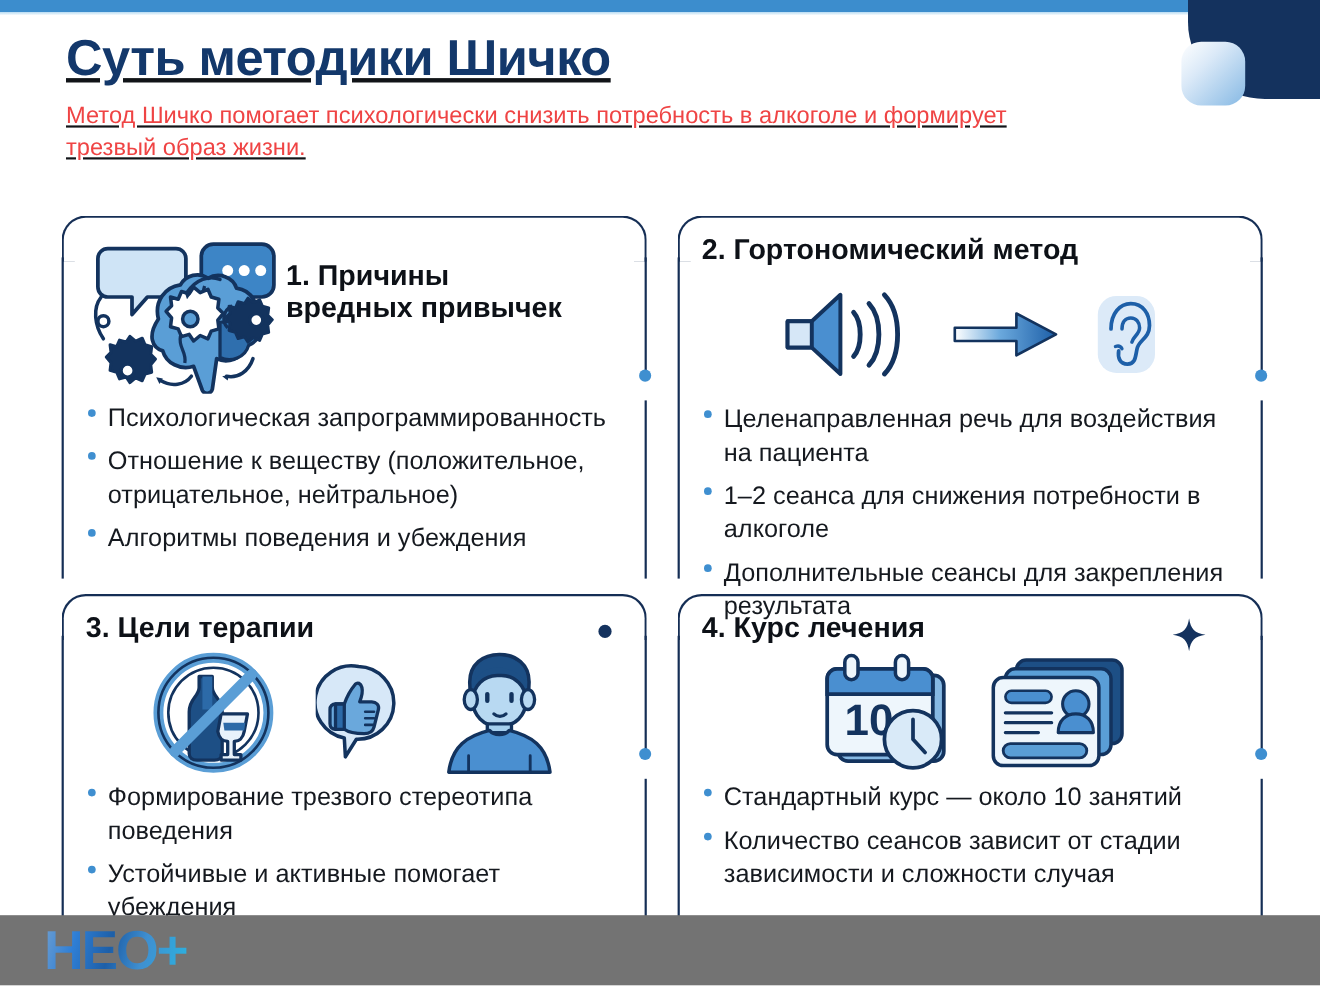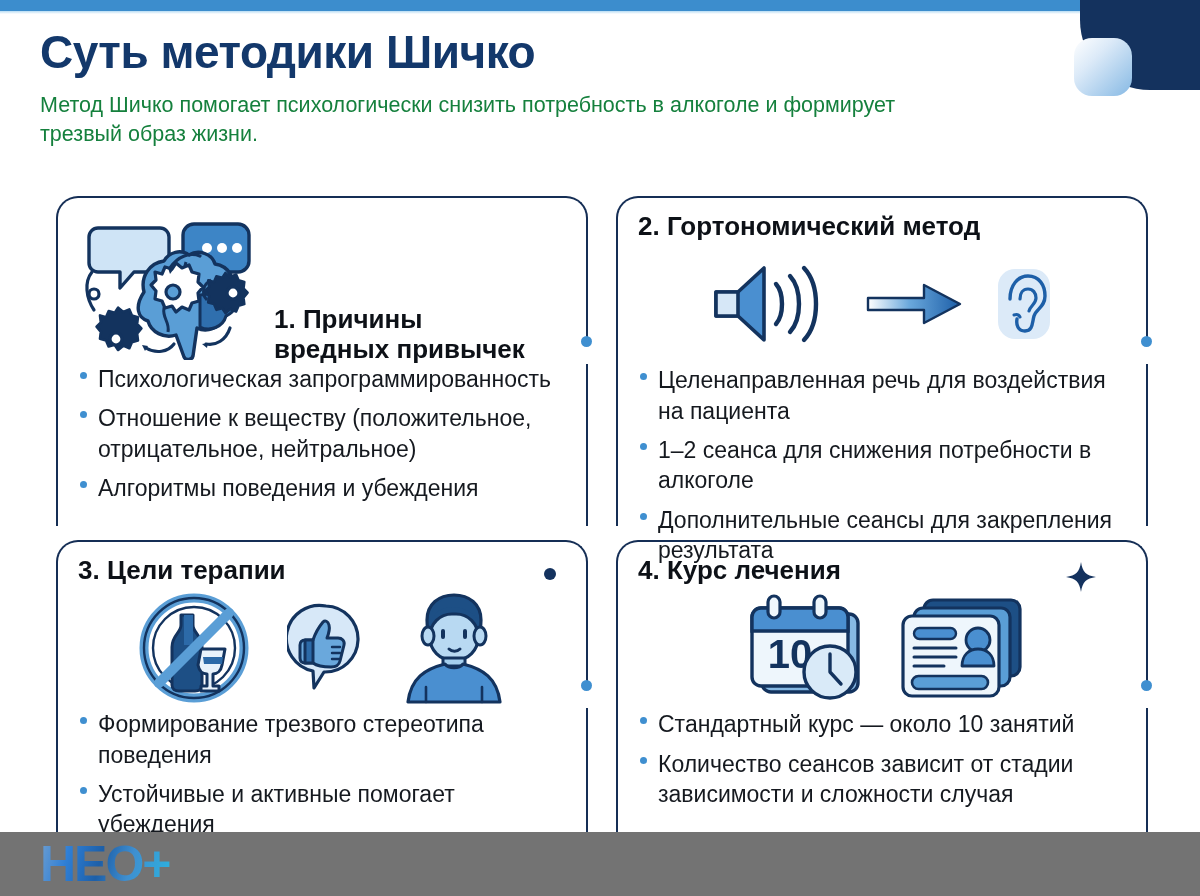--- a/index.html
+++ b/index.html
@@ -47,34 +47,35 @@
     width: 58px;
     height: 58px;
     border-radius: 18px;
     background: linear-gradient(135deg, #ffffff 0%, #dceaf8 35%, #86b9e4 100%);
   }
 
   
   .header {
     position: absolute;
     top: 28px;
-    left: 40px;
+    left: 60px;
     width: 1000px;
+    text-decoration: underline;
   }
   .page-title {
     font-size: 46px;
     font-weight: bold;
     color: #13386b;
     letter-spacing: -0.5px;
     margin: 0 0 14px 0;
     line-height: 1.06;
   }
   .page-subtitle {
     font-size: 21.5px;
-    color: #15803d;
+    color: #ef4444;
     line-height: 1.38;
     margin: 0;
     max-width: 880px;
   }
 
   
   .grid {
     position: absolute;
     top: 196px;
     left: 56px;
@@ -138,22 +139,22 @@
     font-weight: bold;
     color: #0d1117;
     line-height: 1.13;
     margin: 0;
   }
   .card-title.narrow { max-width: 260px; }
 
   
   .card1-head {
     display: flex;
-    align-items: flex-end;
-    gap: 14px;
+    align-items: flex-start;
+    gap: 0;
     height: 152px;
   }
   .card1-head .ico { flex: 0 0 auto; margin-top: 6px; }
   .card1-head .card-title { margin-top: 24px; }
 
   .icon-row {
     display: flex;
     align-items: center;
     justify-content: center;
     gap: 30px;

